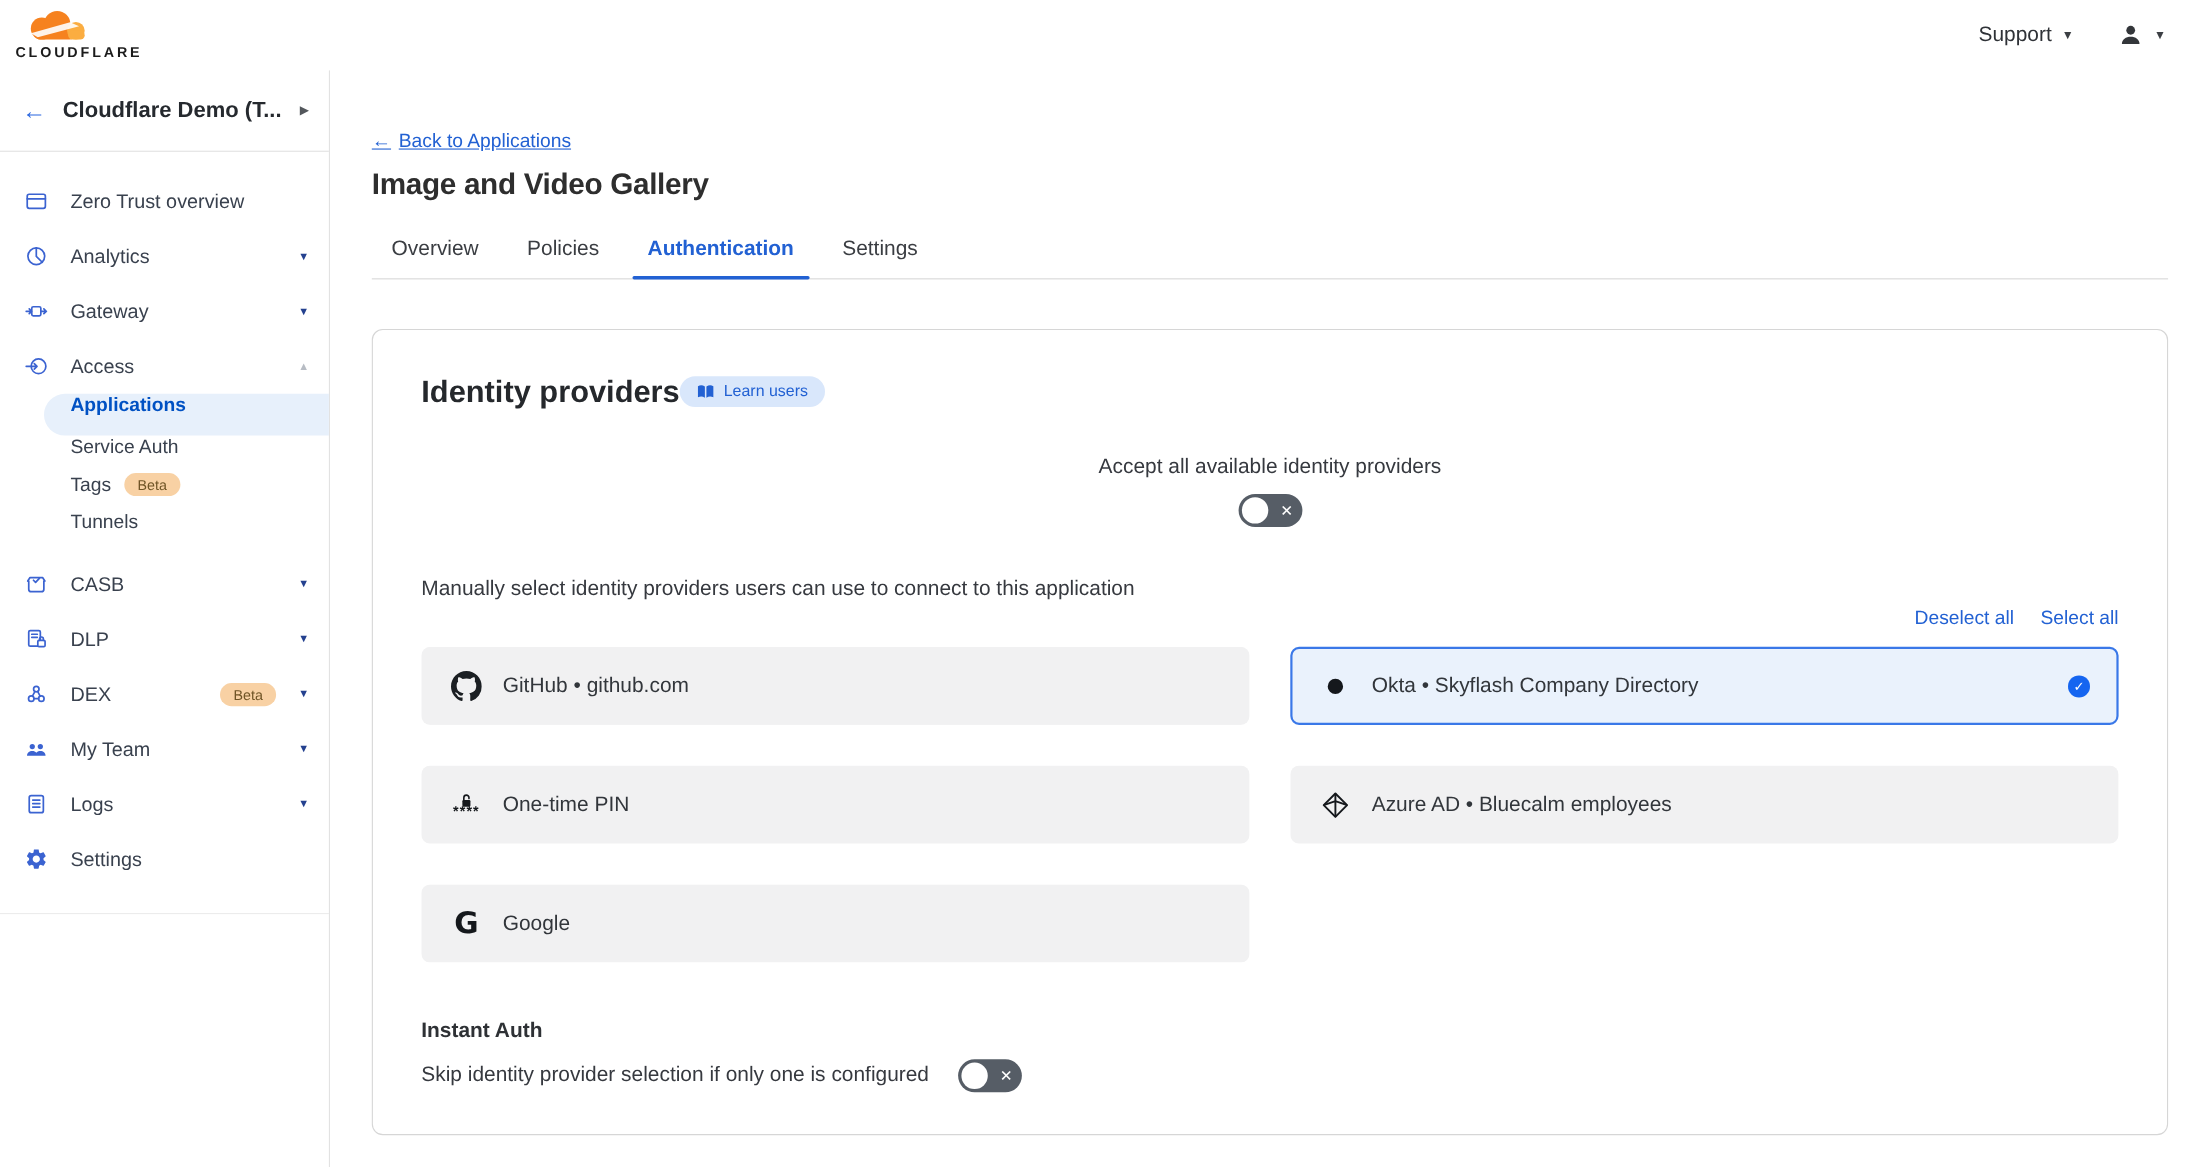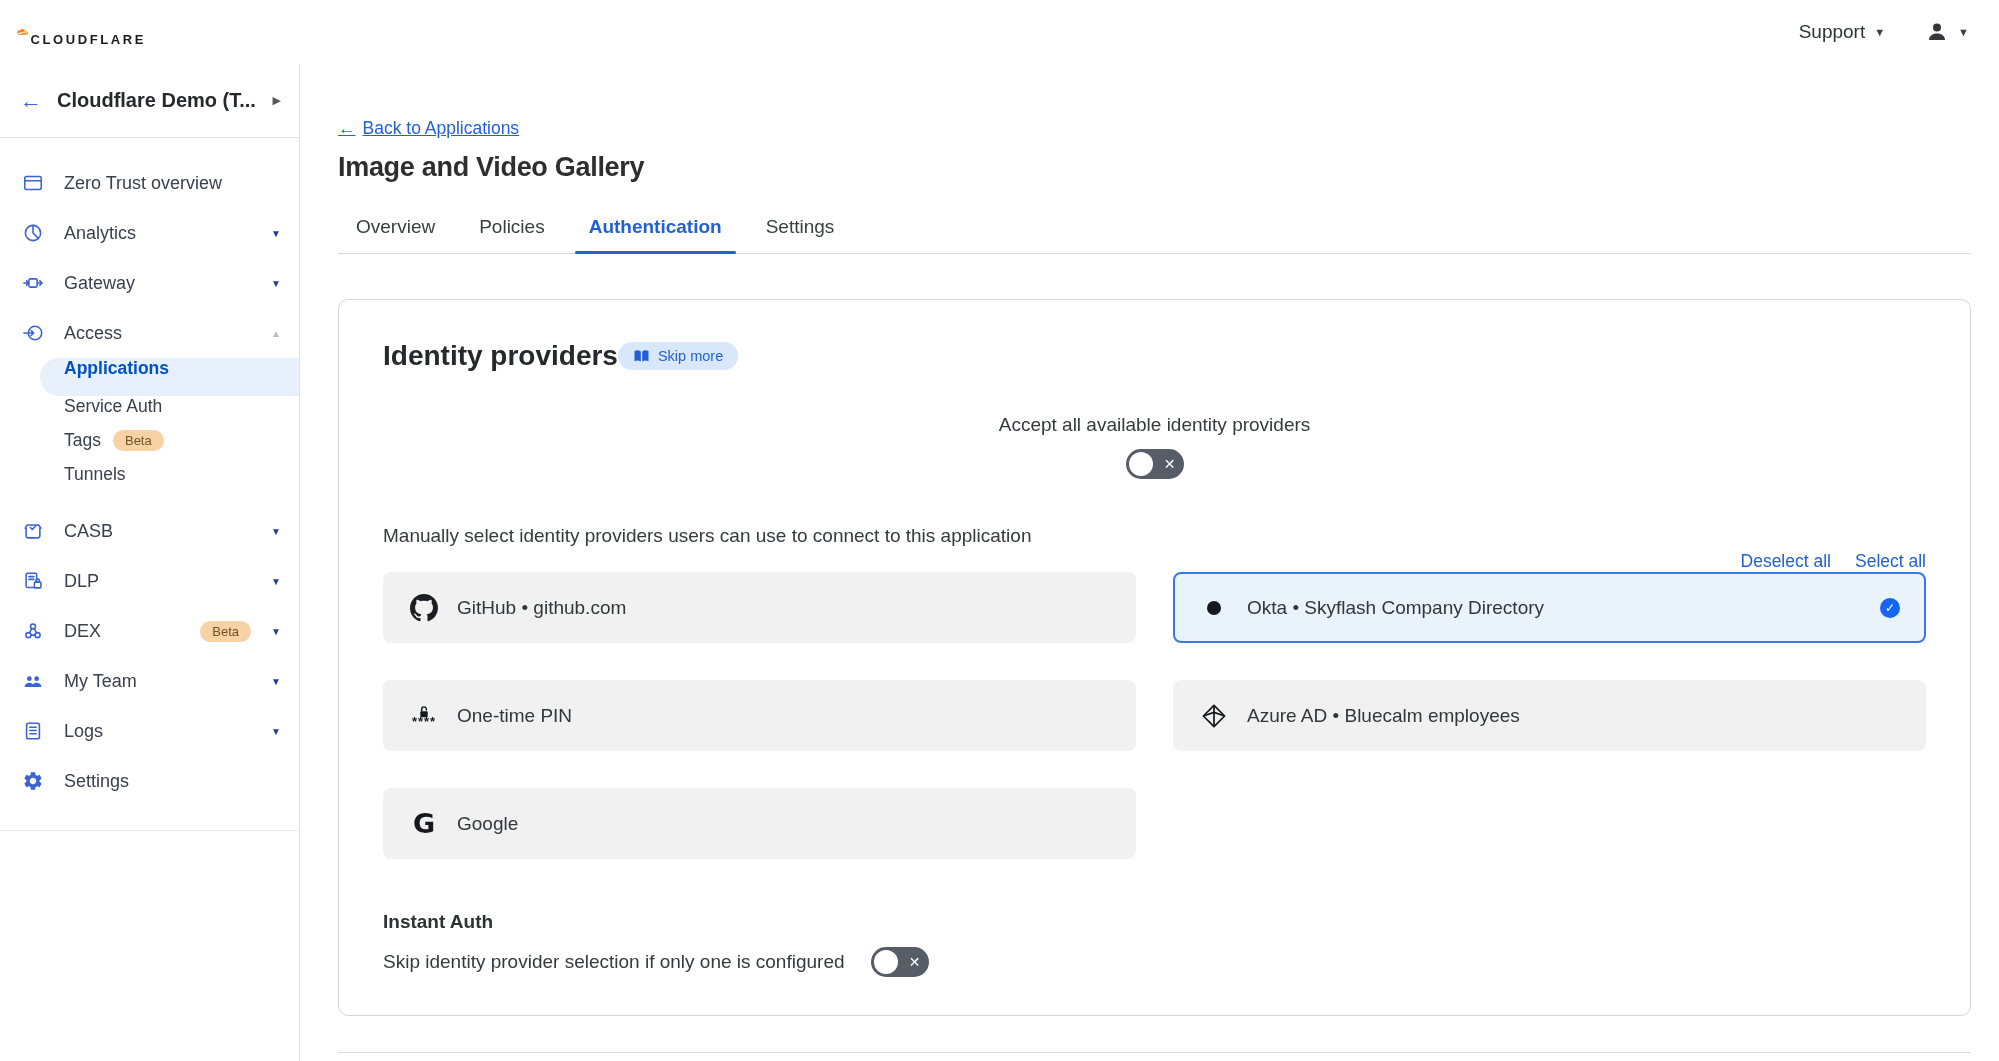--- a/index.html
+++ b/index.html
@@ -2,21 +2,21 @@
 <html style="--c-link: #2261d3; --c-save-button: #1b66f0; --c-selected-bg: #e7f0fb; --c-selected-text: #0051c3; --c-beta-bg: #f8d1a4; --c-beta-text: #6f5426; --c-toggle-off: #565d66; --c-card-border: #d6d6d6; --c-provider-bg: #f1f1f2; --c-provider-selected-bg: #eaf2fc; --c-provider-selected-border: #3a78e8; --c-brand-orange: #f6821f; --c-brand-orange-light: #fbad41;"><head>
 <meta charset="utf-8">
 <style>
   * { box-sizing: border-box; }
   body {
     margin: 0; width: 1999px; height: 1061px; overflow: hidden;
     font-family: "Liberation Sans", sans-serif; background: #fff; color: #36393f;
   }
   
   .topbar { height: 64px; display: flex; justify-content: space-between; align-items: center; padding: 0 30px 0 14px; }
-  .brand { display: flex; flex-direction: row; align-items: flex-end; cursor: pointer; width: 132px; }
+  .brand { display: flex; flex-direction: column; align-items: flex-start; cursor: pointer; width: 132px; }
   .brand-text { font-size: 13px; font-weight: 800; letter-spacing: 2.6px; color: #1b1b1b; margin-top: 1px; }
   .topbar-right { display: flex; align-items: center; gap: 40px; font-size: 19px; color: #2f3237; }
   .menu-trigger { display: flex; align-items: center; gap: 9px; cursor: pointer; }
   .caret { font-size: 11px; color: #3c3f44; }
   
   .shell { display: flex; height: 997px; }
   .sidebar { width: 300px; flex-shrink: 0; border-right: 1px solid #e2e2e2; }
   .side-head { height: 74px; display: flex; align-items: center; gap: 15px; padding: 0 18px 0 20px; border-bottom: 1px solid #e2e2e2; }
   .back-arrow { color: #2f6ae0; font-size: 22px; cursor: pointer; }
   .account { font-weight: 700; font-size: 20px; color: #25292e; flex: 1; white-space: nowrap; overflow: hidden; cursor: pointer; }
@@ -47,21 +47,21 @@
   .learn-badge { display: inline-flex; align-items: center; gap: 8px; background: #d9e7fb; color: var(--c-link, #2261d3); border-radius: 15px; padding: 6px 15px; font-size: 14.5px; cursor: pointer; }
   .learn-badge svg { width: 17px; height: 14px; }
   .row { display: flex; align-items: center; font-size: 19px; color: #36393f; }
   .accept-row { gap: 13px; margin-top: 42px; flex-direction: column; }
   .toggle { width: 58px; height: 30px; border-radius: 15px; background: var(--c-toggle-off, #565d66); position: relative; cursor: pointer; flex-shrink: 0; }
   .toggle .knob { position: absolute; left: 3px; top: 3px; width: 24px; height: 24px; border-radius: 50%; background: #fff; }
   .toggle .tx { position: absolute; right: 8px; top: 50%; transform: translateY(-52%); color: #fff; font-size: 14px; }
   .manual { margin: 46px 0 0; font-size: 19px; color: #36393f; }
   .links-row { display: flex; justify-content: flex-end; gap: 24px; margin-top: 4px; font-size: 17.5px; }
   .links-row a { color: var(--c-link, #2261d3); cursor: pointer; }
-  .providers { display: grid; grid-template-columns: 1fr 1fr; column-gap: 32px; row-gap: 18px; margin-top: 0; gap: 37px; }
+  .providers { display: grid; grid-template-columns: 1fr 1fr; column-gap: 32px; row-gap: 18px; margin-top: 16px; gap: 37px; }
   .provider { height: 71px; background: var(--c-provider-bg, #f1f1f2); border: 2px solid transparent; border-radius: 8px; display: flex; align-items: center; gap: 18px; padding: 0 24px; font-size: 19px; color: #32363b; cursor: pointer; }
   .provider.selected { background: var(--c-provider-selected-bg, #eaf2fc); border-color: var(--c-provider-selected-border, #3a78e8); }
   .p-icon { width: 30px; display: flex; flex-direction: column; align-items: center; justify-content: center; }
   .p-label { flex: 1; }
   .check-badge { width: 20px; height: 20px; border-radius: 50%; background: #1565f0; color: #fff; font-size: 12px; display: flex; align-items: center; justify-content: center; }
   .okta-ring { width: 12px; height: 12px; border: 7px solid #15181c; border-radius: 50%; }
   .otp-stars { font-size: 13px; font-weight: 700; letter-spacing: 1px; color: #15181c; line-height: 0.5; }
   .g-letter { font-size: 27px; font-weight: 700; color: #15181c; font-family: "DejaVu Sans", sans-serif; }
   .instant-h { margin: 52px 0 0; font-size: 19px; font-weight: 700; color: #2e3135; }
   .skip-row { gap: 26px; margin-top: 14px; }
@@ -245,21 +245,21 @@
       <div class="tab">Settings</div>
     </div>
 
     <section class="card">
       <div class="card-head">
         <h2>Identity providers</h2>
         <span class="learn-badge">
           <svg viewBox="0 0 24 20" fill="currentColor">
               <path d="M2 3c3-1.6 6-1.6 9 .5V18c-3-2.1-6-2.1-9-.5zM22 3c-3-1.6-6-1.6-9 .5V18c3-2.1 6-2.1 9-.5z"></path>
             </svg>
-          <span>Skip more</span>
+          <span>Learn users</span>
         </span>
       </div>
 
       <div class="row accept-row">
         <span>Accept all available identity providers</span>
         <div class="toggle">
           <span class="knob"></span>
           <span class="tx">✕</span>
         </div>
       </div>

